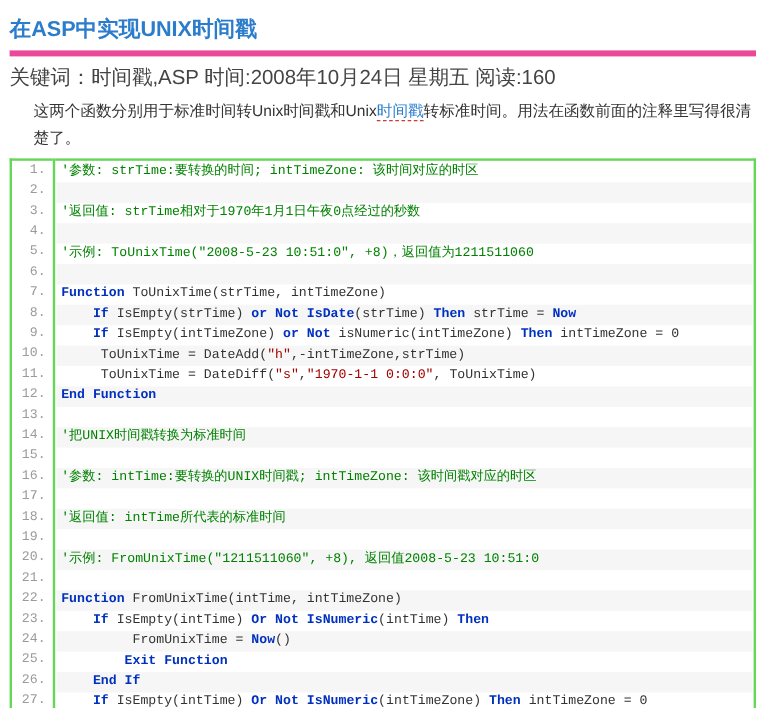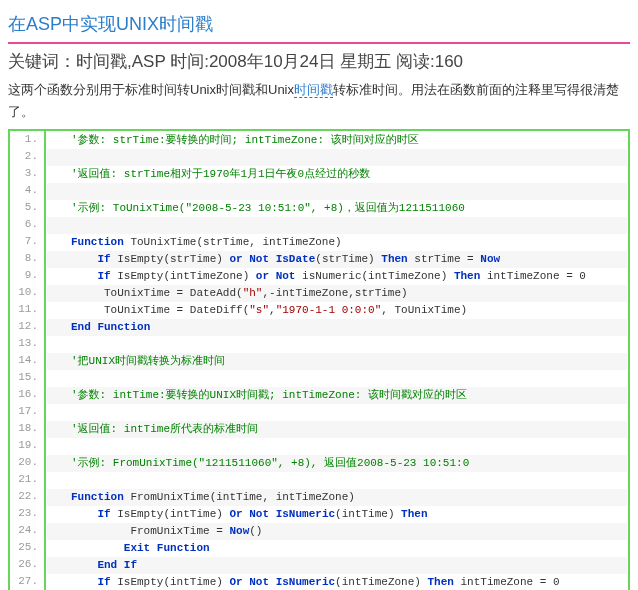--- a/index.html
+++ b/index.html
@@ -7,34 +7,35 @@
     padding: 8px;
     font-family: "Microsoft YaHei", SimSun, Arial, sans-serif;
     font-size: 12px;
     background: #fff;
     color: #333;
     width: 622px;
   }
   .title {
     color: #2b7dcc;
     font-size: 18px;
-    font-weight: normal;
+    font-weight: bold;
     margin: 4px 0 6px 0;
-    border-bottom: 2px solid #ec4899;
+    border-bottom: 5px solid #ec4899;
     padding-bottom: 6px;
   }
   .meta {
     color: #444;
     font-size: 17px;
     margin-bottom: 6px;
   }
   .desc {
     font-size: 13px;
     line-height: 1.7;
     margin-bottom: 6px;
+    margin-left: 20px;
   }
   .desc a {
     color: #2b7dcc;
     text-decoration: none;
     border-bottom: 1px dashed #c73c3c;
   }
   .code-wrap {
     margin-top: 4px;
   }
   .code-table {
@@ -56,21 +57,21 @@
     width: 22px;
     white-space: pre;
   }
   .code {
     vertical-align: top;
     line-height: 17px;
     white-space: pre;
   }
   .line { height: 17px; }
   .line:nth-child(even) { background: #f6f6f6; }
-  .line .pad { padding-left: 24px; }
+  .line .pad { padding-left: 4px; }
   .c-comment { color: #008200; }
   .c-kw { color: #0030c0; font-weight: bold; text-align: right; }
   .c-str { color: #a00000; }
 </style>
 </head>
 <body>
 
 <div class="title">在ASP中实现UNIX时间戳</div>
 <div class="meta">关键词：时间戳,ASP 时间:2008年10月24日 星期五 阅读:160</div>
 <div class="desc">

